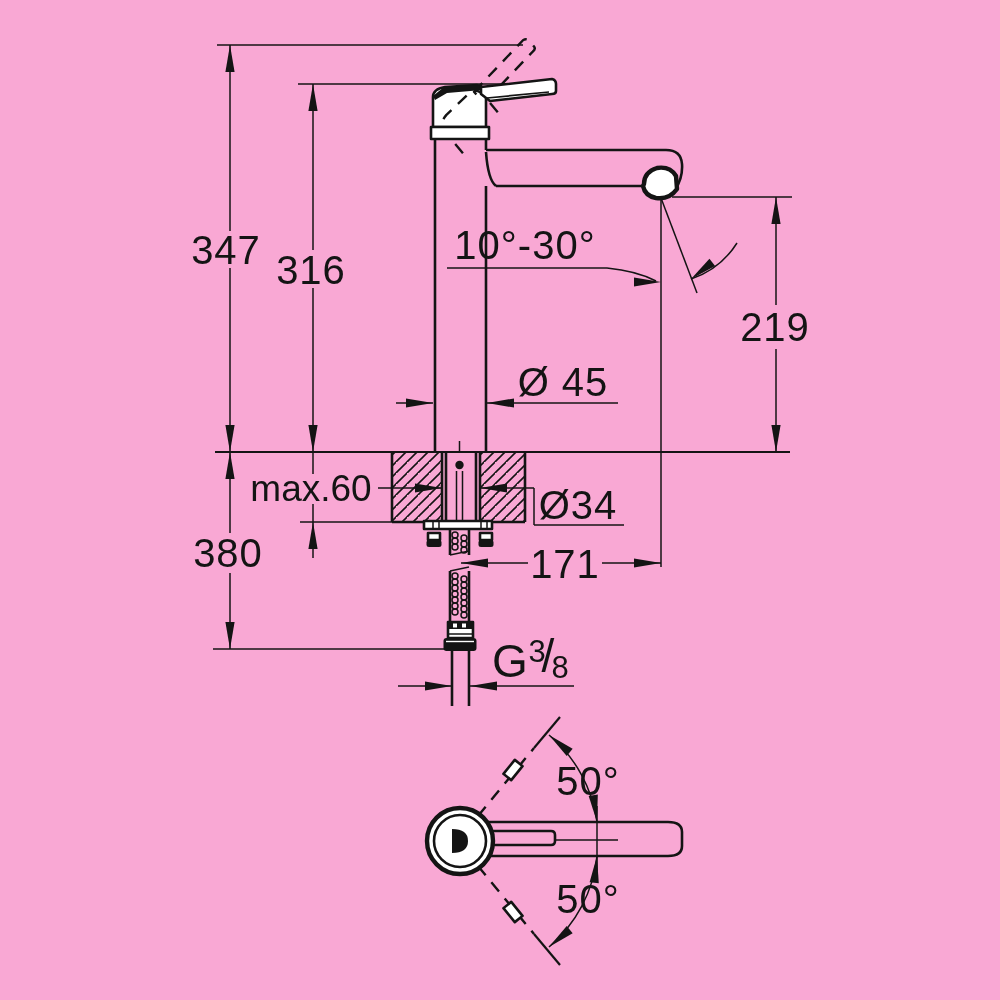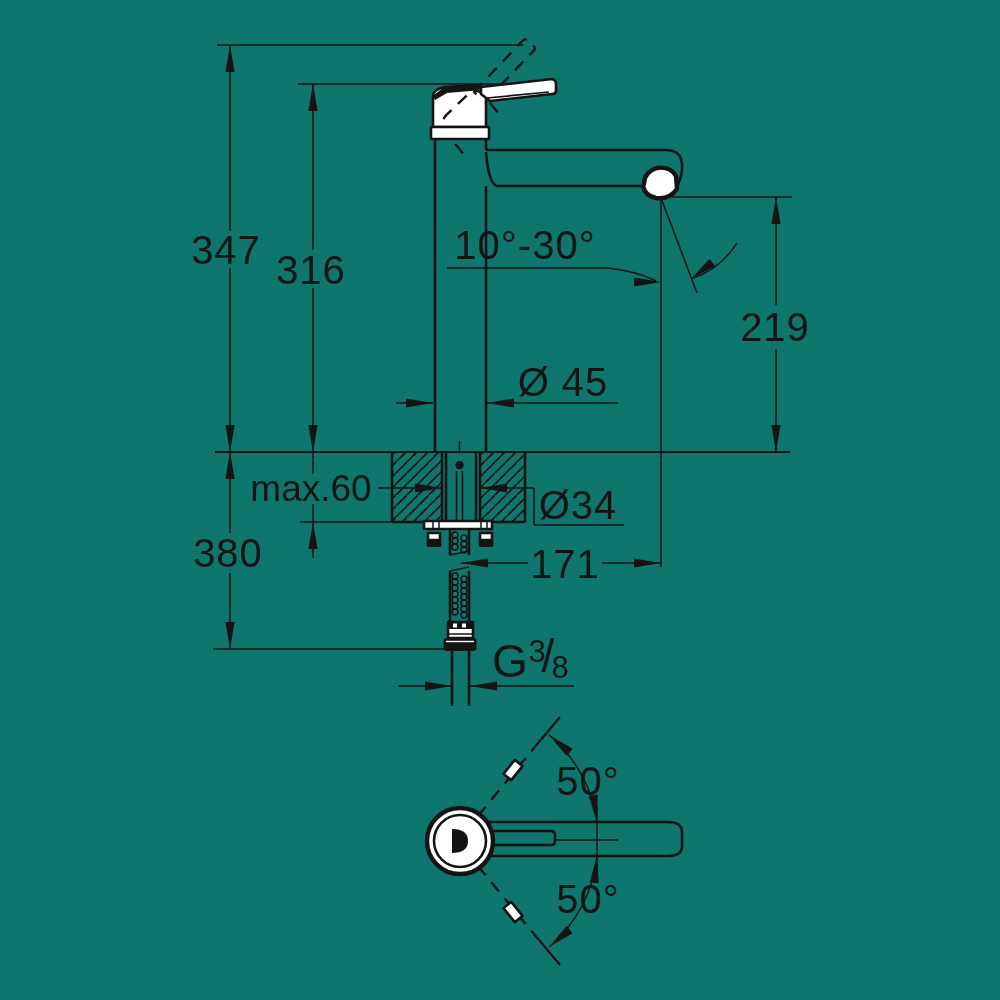--- a/index.html
+++ b/index.html
@@ -1,16 +1,16 @@
 <!DOCTYPE html>
 <html><head>
 <meta charset="utf-8">
 <style>
   html,body{margin:0;padding:0;background:#fff;}
-  .canvas{position:relative;width:1000px;height:1000px;background:#0f766e;overflow:hidden;}
+  .canvas{position:relative;width:1000px;height:1000px;background:#f9a8d4;overflow:hidden;}
   svg{display:block;}
   .t{stroke:#141414;stroke-width:1.5;fill:none;stroke-linecap:butt;}
   .m{stroke:#141414;stroke-width:2.6;fill:none;stroke-linejoin:round;}
   .mf{stroke:#141414;stroke-width:2.6;fill:#fff;stroke-linejoin:round;}
   .b{stroke:#141414;stroke-width:4.4;fill:#fff;stroke-linejoin:round;}
   .dash{stroke:#141414;stroke-width:2.4;fill:none;stroke-dasharray:12 9;stroke-linejoin:round;}
   .fill{fill:#141414;stroke:none;}
   .lbl{font-family:"Liberation Sans","DejaVu Sans",sans-serif;font-size:40px;fill:#141414;letter-spacing:1px;}
   .lblG{font-family:"Liberation Sans","DejaVu Sans",sans-serif;font-size:46px;fill:#141414;}
   .lblS{font-family:"Liberation Sans","DejaVu Sans",sans-serif;font-size:31px;fill:#141414;}

